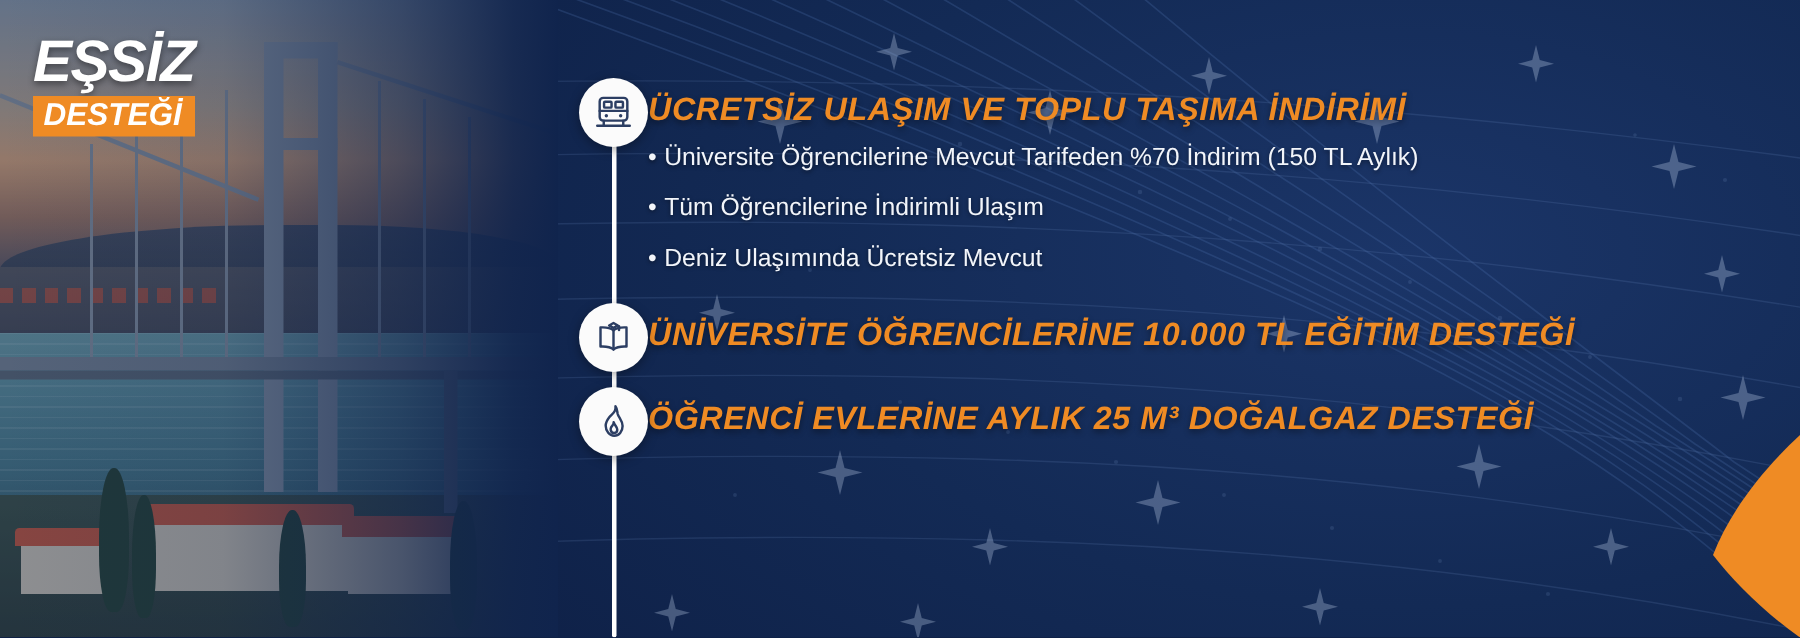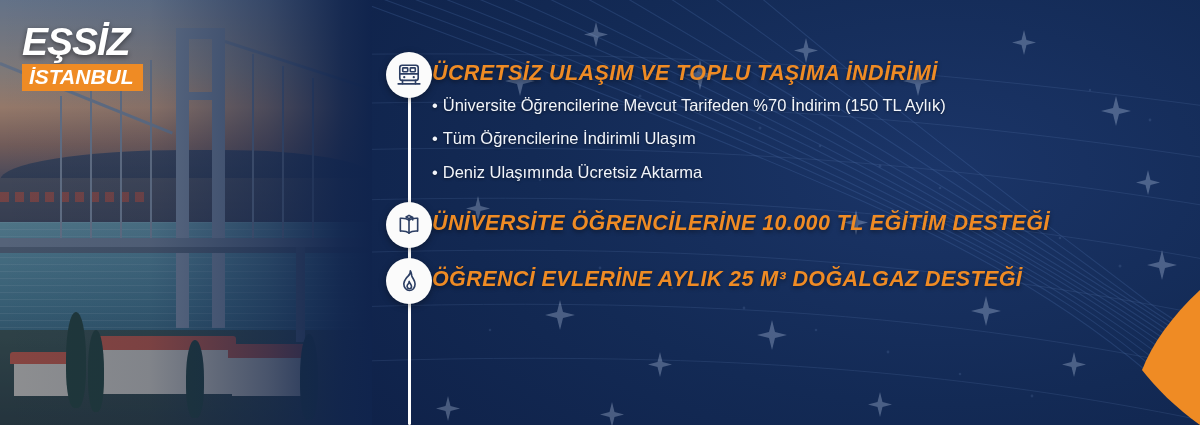--- a/index.html
+++ b/index.html
@@ -197,21 +197,21 @@
     <div class="tree" style="left:88px; top:330px; width:16px; height:82px;"></div>
     <div class="tree" style="left:186px; top:340px; width:18px; height:78px;"></div>
     <div class="tree" style="left:300px; top:334px; width:18px; height:86px;"></div>
 
     <div class="photo-tint"></div>
     <div class="photo-fade"></div>
   </div>
 
   <div class="logo">
     <div class="logo-top">EŞSİZ</div>
-    <div class="logo-bottom">İSTANBUL</div>
+    <div class="logo-bottom">DESTEĞİ</div>
   </div>
 
   <div class="timeline"></div>
 
   <div class="pin" style="top:52px;">
     <div class="disc">
       <svg width="26" height="26" viewBox="0 0 24 24">
         <g fill="none" stroke="#2c3e63" stroke-width="1.5" stroke-linecap="round" stroke-linejoin="round">
           <rect x="3.5" y="3" width="17" height="14" rx="2.2"></rect>
           <line x1="3.5" y1="11" x2="20.5" y2="11"></line>
@@ -259,21 +259,21 @@
   <div class="block" style="top:63px;">
     <div class="head">ÜCRETSİZ ULAŞIM VE TOPLU TAŞIMA İNDİRİMİ</div>
     <ul class="bullets">
       <li>
         <span class="dot">•</span><span>Üniversite Öğrencilerine Mevcut Tarifeden %70 İndirim (150 TL Aylık)</span>
       </li>
       <li>
         <span class="dot">•</span><span>Tüm Öğrencilerine İndirimli Ulaşım</span>
       </li>
       <li>
-        <span class="dot">•</span><span>Deniz Ulaşımında Ücretsiz Aktarma</span>
+        <span class="dot">•</span><span>Deniz Ulaşımında Ücretsiz Mevcut</span>
       </li>
     </ul>
   </div>
 
   <div class="block" style="top:213px;">
     <div class="head">ÜNİVERSİTE ÖĞRENCİLERİNE 10.000 TL EĞİTİM DESTEĞİ</div>
   </div>
 
   <div class="block" style="top:269px;">
     <div class="head">ÖĞRENCİ EVLERİNE AYLIK 25 M³ DOĞALGAZ DESTEĞİ</div>

